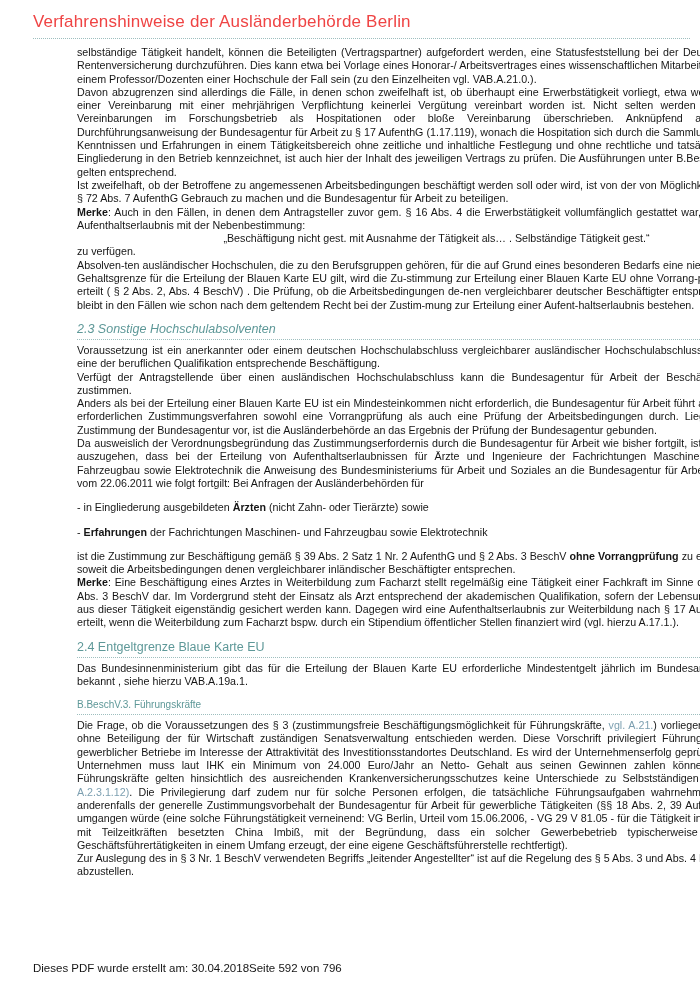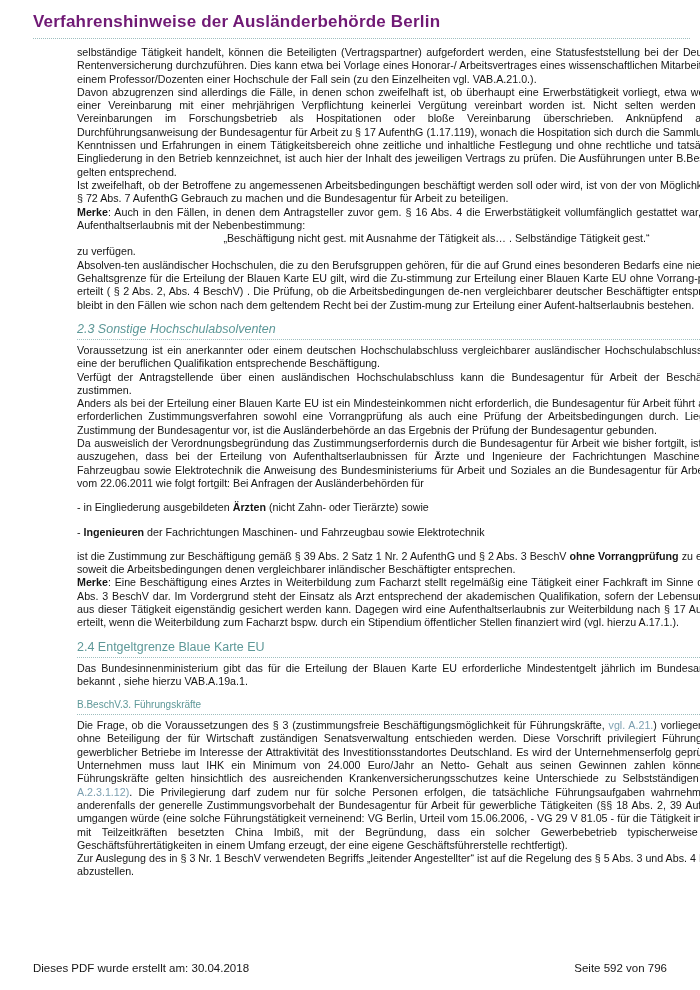--- a/index.html
+++ b/index.html
@@ -2,21 +2,21 @@
 <html><head>
 <meta charset="utf-8">
 <style>
   html,body{margin:0;padding:0;background:#e8e8e8;}
   .page{
     position:relative;width:700px;height:990px;background:#ffffff;
     font-family:"Liberation Sans",sans-serif;color:#161616;
     box-sizing:border-box;padding:12px 10px 0 33px;overflow:hidden;
   }
   .title{
-    font-size:17px;font-weight:700;color:#701a75;letter-spacing:.2px;
+    font-size:17px;font-weight:400;color:#ef4444;letter-spacing:.2px;
     margin:0 0 7px 0;padding-bottom:6px;border-bottom:1px dotted #9DBEBE;
     width:657px;box-sizing:border-box;
   }
   #content{width:657px;margin-left:44px;}
   #content p{
     margin:0;font-size:10.7px;line-height:13.3px;text-align:justify;
     color:#161616;
   }
   #content p.quote{padding-left:62px;text-align:center;}
   #content p.gap{margin-top:11px;}
@@ -26,21 +26,21 @@
     font-size:12.5px;color:#5E9898;margin:10px 0 4px 0;padding-bottom:3px;
     border-bottom:1px dotted #9DBEBE;font-weight:400;
   }
   .h2.italic{font-style:italic;}
   .h1{
     font-size:10px;color:#5E9898;margin:11px 0 4px 0;padding-bottom:4px;
     border-bottom:1px dotted #9DBEBE;font-weight:400;
   }
   .footer{
     position:absolute;left:33px;right:33px;bottom:16px;
-    display:flex;justify-content:space-between;
+    display:flex;
     font-size:11.5px;color:#161616;
   }
 </style>
 </head>
 <body>
 
 <div class="page">
   <h1 class="title">Verfahrenshinweise der Ausländerbehörde Berlin</h1>
   <div id="content">
       <p class=""><span>selbständige Tätigkeit handelt, können die Beteiligten (Vertragspartner) aufgefordert werden, eine Statusfeststellung bei der Deutschen Rentenversicherung durchzuführen. Dies kann etwa bei Vorlage eines Honorar-/ Arbeitsvertrages eines wissenschaftlichen Mitarbeiters mit einem Professor/Dozenten einer Hochschule der Fall sein (zu den Einzelheiten vgl. VAB.A.21.0.).</span></p>
@@ -49,21 +49,21 @@
       <p class=""><span class="b">Merke</span><span>: Auch in den Fällen, in denen dem Antragsteller zuvor gem. § 16 Abs. 4 die Erwerbstätigkeit vollumfänglich gestattet war, ist die Aufenthaltserlaubnis mit der Nebenbestimmung:</span></p>
       <p class="quote"><span>„Beschäftigung nicht gest. mit Ausnahme der Tätigkeit als… . Selbständige Tätigkeit gest.“</span></p>
       <p class=""><span>zu verfügen.</span></p>
       <p class=""><span>Absolven-ten ausländischer Hochschulen, die zu den Berufsgruppen gehören, für die auf Grund eines besonderen Bedarfs eine niedrigere Gehaltsgrenze für die Erteilung der Blauen Karte EU gilt, wird die Zu-stimmung zur Erteilung einer Blauen Karte EU ohne Vorrang-prüfung erteilt ( § 2 Abs. 2, Abs. 4 BeschV) . Die Prüfung, ob die Arbeitsbedingungen de-nen vergleichbarer deutscher Beschäftigter entsprechen, bleibt in den Fällen wie schon nach dem geltendem Recht bei der Zustim-mung zur Erteilung einer Aufent-haltserlaubnis bestehen.</span></p>
       <div class="h2 italic">2.3 Sonstige Hochschulabsolventen</div>
       <p class=""><span>Voraussetzung ist ein anerkannter oder einem deutschen Hochschulabschluss vergleichbarer ausländischer Hochschulabschluss sowie eine der beruflichen Qualifikation entsprechende Beschäftigung.</span></p>
       <p class=""><span>Verfügt der Antragstellende über einen ausländischen Hochschulabschluss kann die Bundesagentur für Arbeit der Beschäftigung zustimmen.</span></p>
       <p class=""><span>Anders als bei der Erteilung einer Blauen Karte EU ist ein Mindesteinkommen nicht erforderlich, die Bundesagentur für Arbeit führt aber im erforderlichen Zustimmungsverfahren sowohl eine Vorrangprüfung als auch eine Prüfung der Arbeitsbedingungen durch. Liegt eine Zustimmung der Bundesagentur vor, ist die Ausländerbehörde an das Ergebnis der Prüfung der Bundesagentur gebunden.</span></p>
       <p class=""><span>Da ausweislich der Verordnungsbegründung das Zustimmungserfordernis durch die Bundesagentur für Arbeit wie bisher fortgilt, ist davon auszugehen, dass bei der Erteilung von Aufenthaltserlaubnissen für Ärzte und Ingenieure der Fachrichtungen Maschinen- und Fahrzeugbau sowie Elektrotechnik die Anweisung des Bundesministeriums für Arbeit und Soziales an die Bundesagentur für Arbeit (BA) vom 22.06.2011 wie folgt fortgilt: Bei Anfragen der Ausländerbehörden für</span></p>
       <p class=" gap"><span>- in Eingliederung ausgebildeten </span><span class="b">Ärzten</span><span> (nicht Zahn- oder Tierärzte) sowie</span></p>
-      <p class=" gap"><span>- </span><span class="b">Ingenieuren</span><span> der Fachrichtungen Maschinen- und Fahrzeugbau sowie Elektrotechnik</span></p>
+      <p class=" gap"><span>- </span><span class="b">Erfahrungen</span><span> der Fachrichtungen Maschinen- und Fahrzeugbau sowie Elektrotechnik</span></p>
       <p class=" gap"><span>ist die Zustimmung zur Beschäftigung gemäß § 39 Abs. 2 Satz 1 Nr. 2 AufenthG und § 2 Abs. 3 BeschV </span><span class="b">ohne Vorrangprüfung</span><span> zu erteilen, soweit die Arbeitsbedingungen denen vergleichbarer inländischer Beschäftigter entsprechen.</span></p>
       <p class=""><span class="b">Merke</span><span>: Eine Beschäftigung eines Arztes in Weiterbildung zum Facharzt stellt regelmäßig eine Tätigkeit einer Fachkraft im Sinne des § 2 Abs. 3 BeschV dar. Im Vordergrund steht der Einsatz als Arzt entsprechend der akademischen Qualifikation, sofern der Lebensunterhalt aus dieser Tätigkeit eigenständig gesichert werden kann. Dagegen wird eine Aufenthaltserlaubnis zur Weiterbildung nach § 17 AufenthG erteilt, wenn die Weiterbildung zum Facharzt bspw. durch ein Stipendium öffentlicher Stellen finanziert wird (vgl. hierzu A.17.1.).</span></p>
       <div class="h2">2.4 Entgeltgrenze Blaue Karte EU</div>
       <p class=""><span>Das Bundesinnenministerium gibt das für die Erteilung der Blauen Karte EU erforderliche Mindestentgelt jährlich im Bundesanzeiger bekannt , siehe hierzu VAB.A.19a.1.</span></p>
       <div class="h1">B.BeschV.3. Führungskräfte</div>
       <p class=""><span>Die Frage, ob die Voraussetzungen des § 3 (zustimmungsfreie Beschäftigungsmöglichkeit für Führungskräfte, </span><span class="link">vgl. A.21.</span><span>) vorliegen, kann ohne Beteiligung der für Wirtschaft zuständigen Senatsverwaltung entschieden werden. Diese Vorschrift privilegiert Führungskräfte gewerblicher Betriebe im Interesse der Attraktivität des Investitionsstandortes Deutschland. Es wird der Unternehmenserfolg geprüft. Das Unternehmen muss laut IHK ein Minimum von 24.000 Euro/Jahr an Netto- Gehalt aus seinen Gewinnen zahlen können. Für Führungskräfte gelten hinsichtlich des ausreichenden Krankenversicherungsschutzes keine Unterschiede zu Selbstständigen </span><span class="link">(siehe A.2.3.1.12)</span><span>. Die Privilegierung darf zudem nur für solche Personen erfolgen, die tatsächliche Führungsaufgaben wahrnehmen, da anderenfalls der generelle Zustimmungsvorbehalt der Bundesagentur für Arbeit für gewerbliche Tätigkeiten (§§ 18 Abs. 2, 39 AufenthG) umgangen würde (eine solche Führungstätigkeit verneinend: VG Berlin, Urteil vom 15.06.2006, - VG 29 V 81.05 - für die Tätigkeit in einem mit Teilzeitkräften besetzten China Imbiß, mit der Begründung, dass ein solcher Gewerbebetrieb typischerweise keine Geschäftsführertätigkeiten in einem Umfang erzeugt, der eine eigene Geschäftsführerstelle rechtfertigt).</span></p>
       <p class=""><span>Zur Auslegung des in § 3 Nr. 1 BeschV verwendeten Begriffs „leitender Angestellter“ ist auf die Regelung des § 5 Abs. 3 und Abs. 4 BetrVG abzustellen.</span></p>
     </div>
   <div class="footer">
     <span>Dieses PDF wurde erstellt am: 30.04.2018</span>

